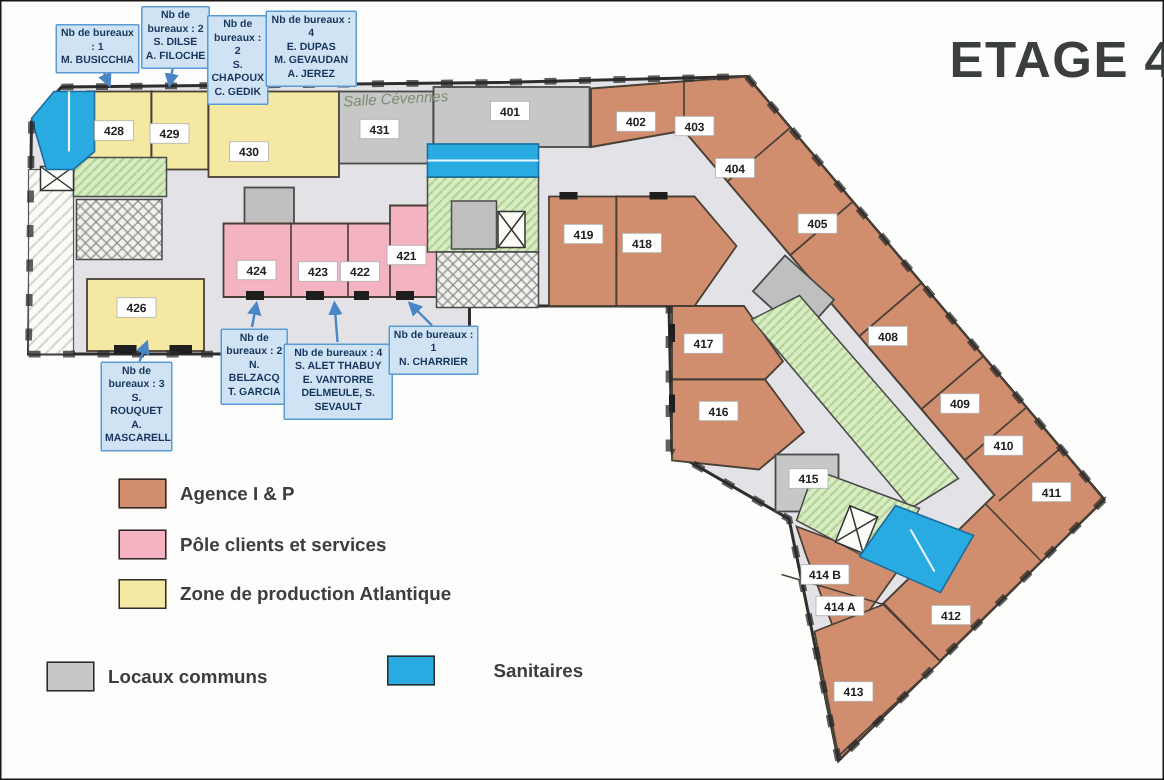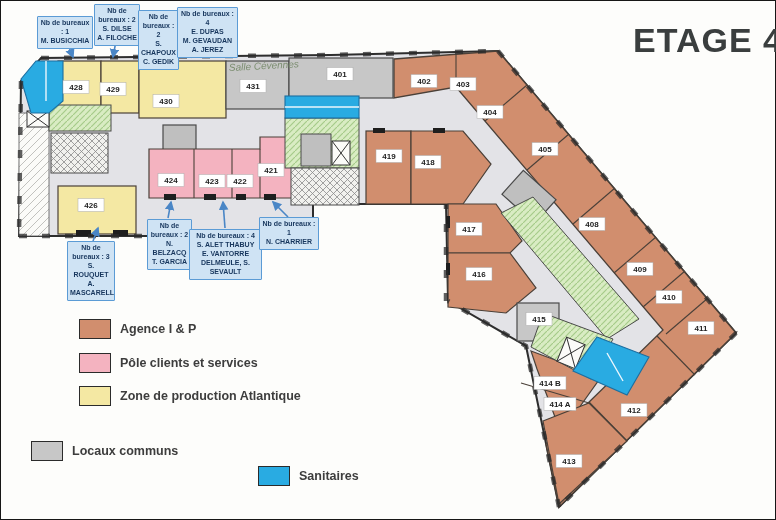--- a/index.html
+++ b/index.html
@@ -340,18 +340,18 @@
   <div class="legend-label">Pôle clients et services</div>
 </div>
 <div class="legend-item" style="left:78px;top:385px;">
   <div class="swatch" style="background: rgb(244, 232, 163);"></div>
   <div class="legend-label">Zone de production Atlantique</div>
 </div>
 <div class="legend-item" style="left:30px;top:440px;">
   <div class="swatch" style="background: rgb(199, 199, 199);"></div>
   <div class="legend-label">Locaux communs</div>
 </div>
-<div class="legend-item" style="left:257px;top:465px;">
+<div class="legend-item" style="left:257px;top:436px;gap:30px;">
   <div class="swatch" style="background: rgb(41, 171, 226);"></div>
   <div class="legend-label">Sanitaires</div>
 </div>
 
 </div>
 
 </body></html>

